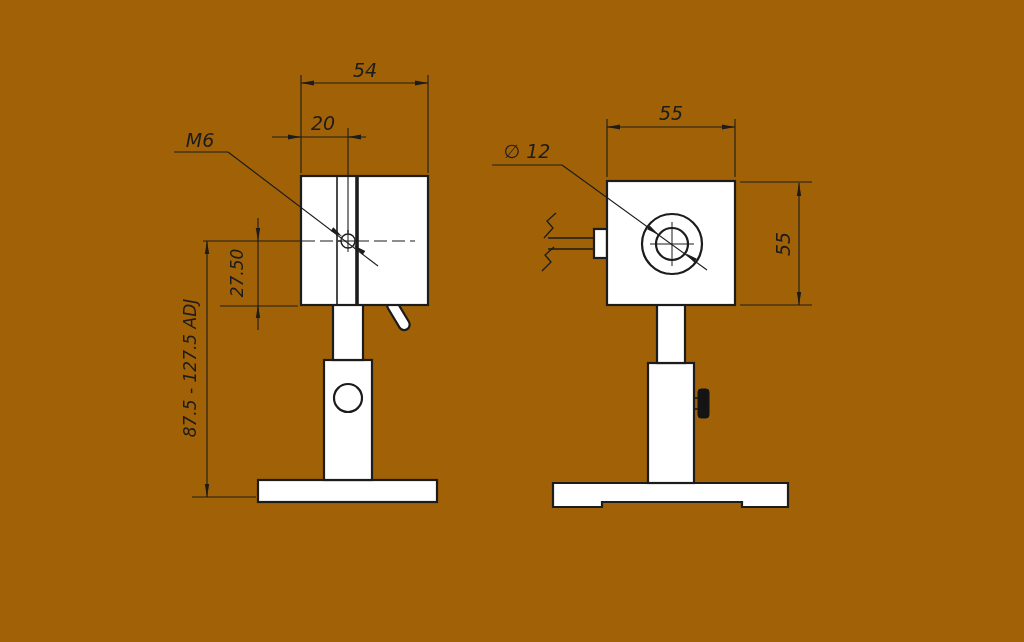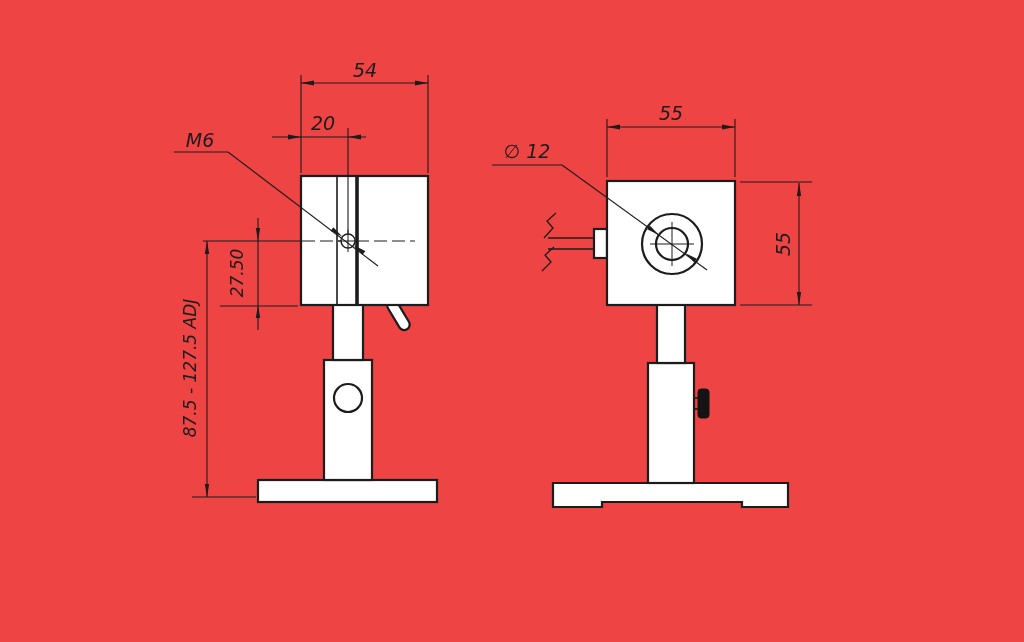--- a/index.html
+++ b/index.html
@@ -4,21 +4,21 @@
 <style>
   html, body {
     margin: 0;
     padding: 0;
     background: #ffffff;
   }
   .canvas {
     position: relative;
     width: 1024px;
     height: 642px;
-    background: #ef4444;
+    background: #a16207;
     overflow: hidden;
     font-family: "DejaVu Sans", sans-serif;
   }
   svg { display: block; }
   .dim-text {
     font-family: "DejaVu Sans", sans-serif;
     font-style: italic;
     font-size: 19px;
     fill: #1c1c1c;
   }

